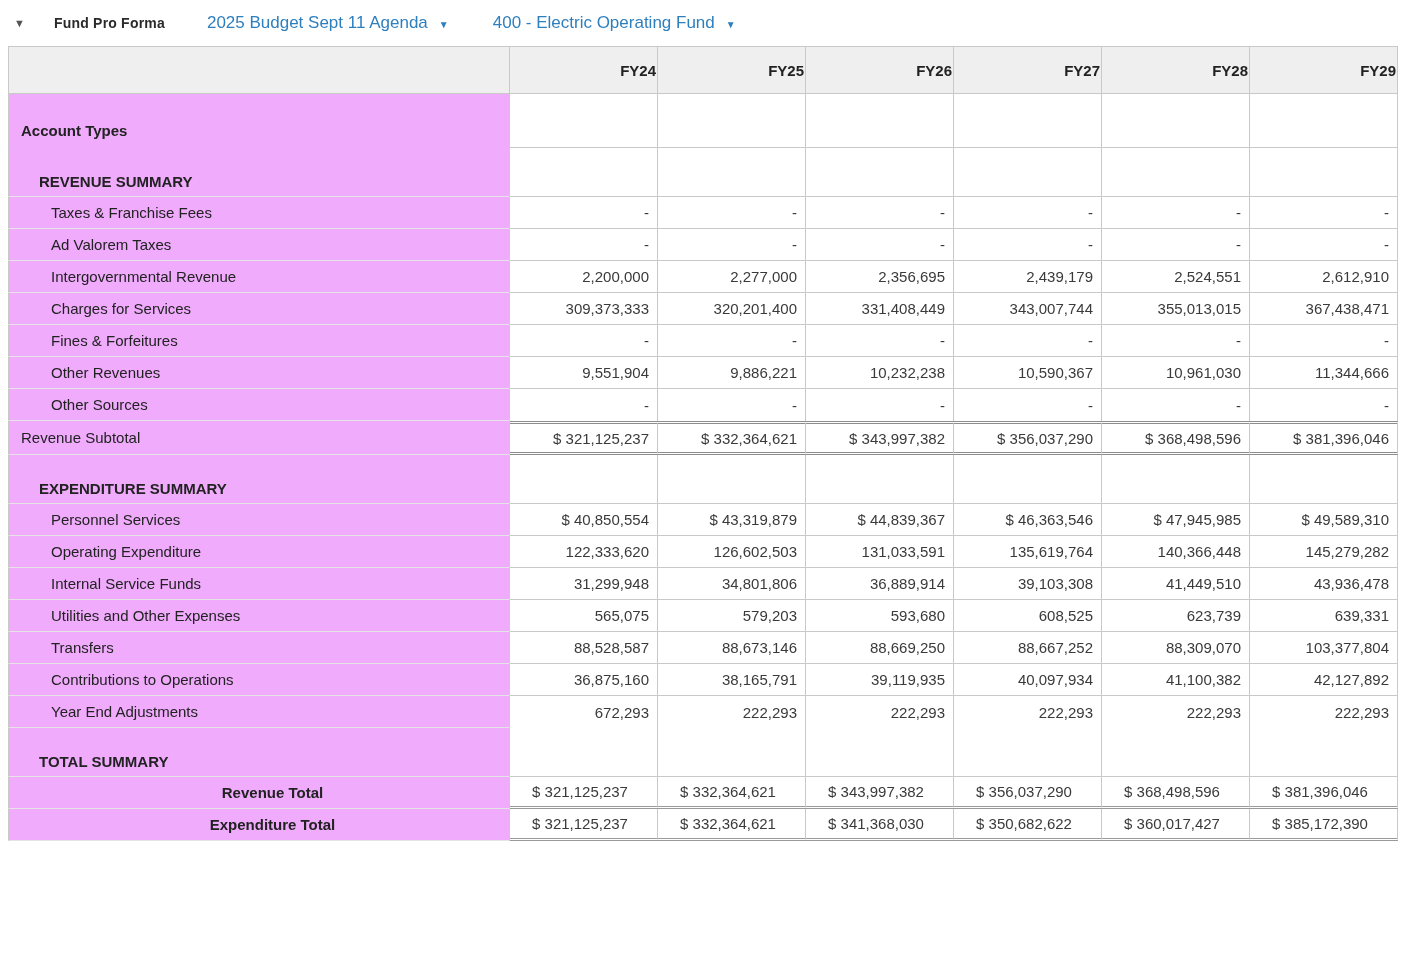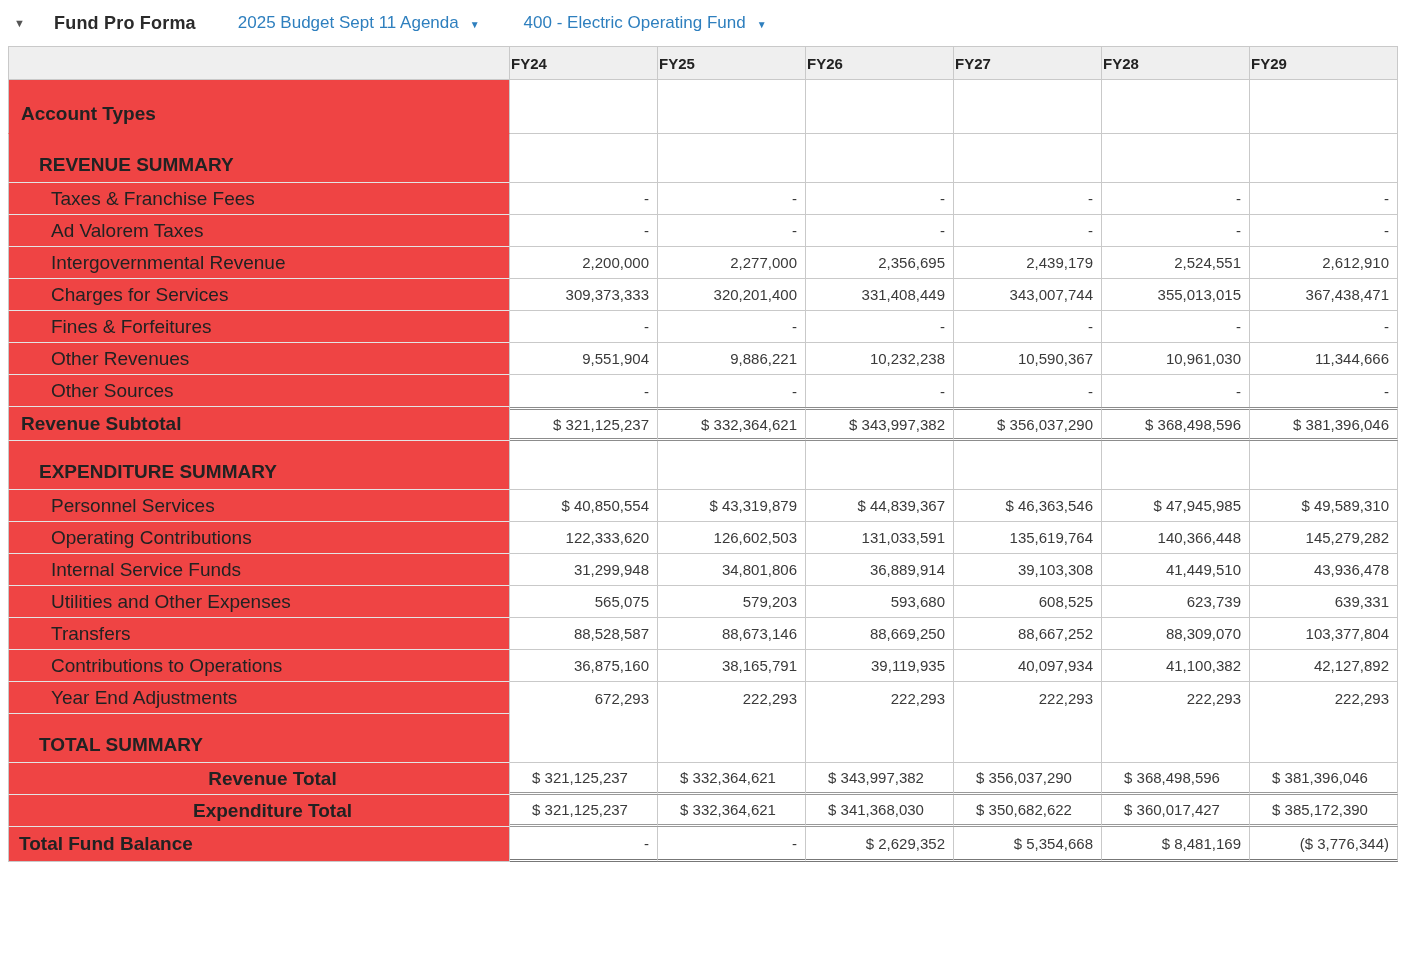--- a/index.html
+++ b/index.html
@@ -5,63 +5,63 @@
   * { box-sizing: border-box; }
   html,body { margin:0; padding:0; }
   body {
     width:1412px; height:963px; background:#ffffff;
     font-family:"Liberation Sans", sans-serif;
   }
 
   
   .topbar { display:flex; align-items:center; height:46px; padding-left:14px; }
   .collapse-caret { color:#555; font-size:11px; width:40px; cursor:pointer; }
-  .page-title { font-weight:bold; font-size:18px; color:#2b2b2b; margin-right:42px; letter-spacing:0.2px; }
+  .page-title { font-weight:bold; font-size:14px; color:#2b2b2b; margin-right:42px; letter-spacing:0.2px; }
   .dd { color:#2e7fbe; font-size:17px; margin-right:44px; cursor:pointer;
         display:flex; align-items:center; gap:11px; white-space:nowrap; }
   .dd .caret { font-size:10px; padding-top:2px; }
 
   
   table { border-collapse:separate; border-spacing:0; table-layout:fixed;
           margin-left:8px; width:1390px; }
   col.c-label { width:502px; }
   col.c-data  { width:148px; }
 
   td, th { overflow:hidden; white-space:nowrap; }
 
   thead th {
-    height:34px; background:#efefef; font-size:15px; font-weight:bold; color:#222;
+    height:48px; background:#efefef; font-size:15px; font-weight:bold; color:#222;
     border-top:1px solid #c9c9c9; border-right:1px solid #c9c9c9;
-    border-bottom:1px solid #c9c9c9; text-align:left; vertical-align:middle;
+    border-bottom:1px solid #c9c9c9; text-align:right; vertical-align:middle;
   }
   thead th.corner { border-left:1px solid #c9c9c9; }
 
   .label-cell {
-    background:#ef4444; font-size:19px; color:#222;
+    background:#f0abfc; font-size:15px; color:#222;
     border-left:1px solid #c9c9c9; border-right:1px solid #c9c9c9;
     border-bottom:1px solid #e4e4e4;
     padding-left:12px; vertical-align:middle; text-align:left;
   }
   .data-cell {
     background:#ffffff; font-size:15px; color:#3a3a3a;
     border-right:1px solid #c9c9c9; border-bottom:1px solid #c9c9c9;
     text-align:right; padding-right:8px; vertical-align:middle;
   }
 
   .row-account td { height:54px; }
   .row-account .label-cell { vertical-align:bottom; padding-bottom:8px; font-weight:bold; border-bottom-color:transparent; }
 
   .row-section td { height:49px; }
   .row-section .label-cell { vertical-align:bottom; padding-bottom:6px; font-weight:bold;padding-left:30px; }
 
   .row-item td { height:32px; }
   .row-item .label-cell { padding-left:42px; }
 
   .row-subtotal td { height:34px; }
-  .row-subtotal .label-cell { font-weight:bold; }
+  .row-subtotal .label-cell { font-weight:normal; }
   .row-subtotal .data-cell { border-top:3px double #8c8c8c; border-bottom:3px double #8c8c8c; }
 
   .before-dbl .data-cell { border-bottom:none; }
 
   .row-total td { height:32px;text-align:center; }
   .row-total .label-cell { font-weight:bold; padding-left:28px; }
   .row-total .data-cell { border-bottom:3px double #999; }
 
   .row-grand td { height:35px; }
   .row-grand .label-cell { font-weight:bold; padding-left:10px; border-bottom:1px solid #c9c9c9; }
@@ -207,21 +207,21 @@
       <tr class="row-item">
         <td class="label-cell">Personnel Services</td>
         <td class="data-cell">$ 40,850,554</td>
         <td class="data-cell">$ 43,319,879</td>
         <td class="data-cell">$ 44,839,367</td>
         <td class="data-cell">$ 46,363,546</td>
         <td class="data-cell">$ 47,945,985</td>
         <td class="data-cell">$ 49,589,310</td>
       </tr>
       <tr class="row-item">
-        <td class="label-cell">Operating Contributions</td>
+        <td class="label-cell">Operating Expenditure</td>
         <td class="data-cell">122,333,620</td>
         <td class="data-cell">126,602,503</td>
         <td class="data-cell">131,033,591</td>
         <td class="data-cell">135,619,764</td>
         <td class="data-cell">140,366,448</td>
         <td class="data-cell">145,279,282</td>
       </tr>
       <tr class="row-item">
         <td class="label-cell">Internal Service Funds</td>
         <td class="data-cell">31,299,948</td>
@@ -287,23 +287,14 @@
       </tr>
       <tr class="row-total">
         <td class="label-cell">Expenditure Total</td>
         <td class="data-cell">$ 321,125,237</td>
         <td class="data-cell">$ 332,364,621</td>
         <td class="data-cell">$ 341,368,030</td>
         <td class="data-cell">$ 350,682,622</td>
         <td class="data-cell">$ 360,017,427</td>
         <td class="data-cell">$ 385,172,390</td>
       </tr>
-      <tr class="row-grand">
-        <td class="label-cell">Total Fund Balance</td>
-        <td class="data-cell">-</td>
-        <td class="data-cell">-</td>
-        <td class="data-cell">$ 2,629,352</td>
-        <td class="data-cell">$ 5,354,668</td>
-        <td class="data-cell">$ 8,481,169</td>
-        <td class="data-cell">($ 3,776,344)</td>
-      </tr>
     </tbody>
 </table>
 
 </body></html>

